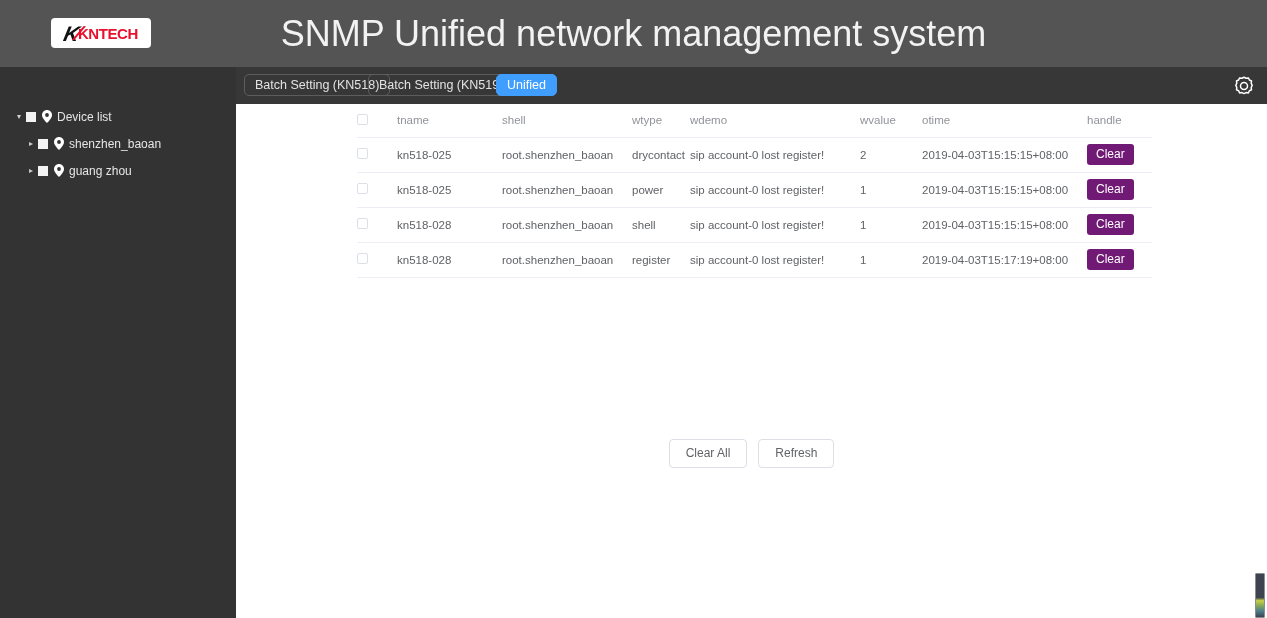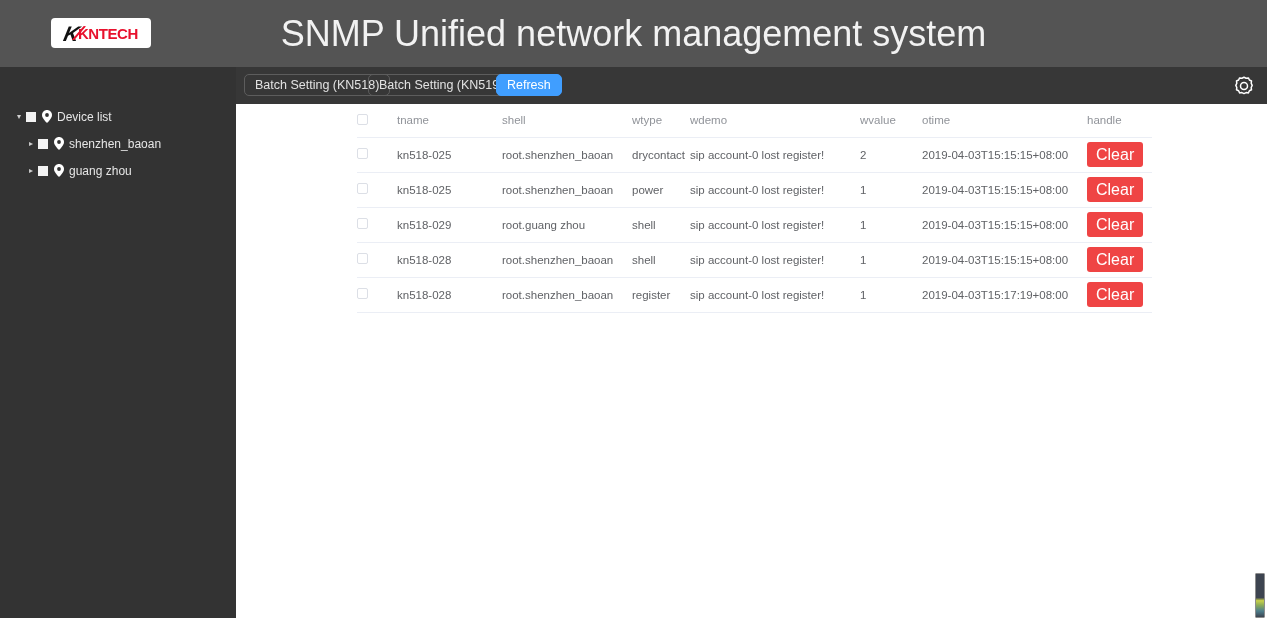--- a/index.html
+++ b/index.html
@@ -103,22 +103,22 @@
   .c-wtype { width: 58px; }
   .c-wdemo { width: 170px; }
   .c-wval  { width: 62px; }
   .c-otime { width: 165px; }
   .c-handle{ width: 65px; }
   .cb {
     width: 11px; height: 11px; border: 1px solid #dcdfe6; border-radius: 2px;
     background: #fff; display: inline-block; cursor: pointer;
   }
   .clear-btn {
-    display: inline-block; background: #ef4444; color: #ffffff;
-    font-size: 16px; border: none; border-radius: 3px;
+    display: inline-block; background: #701a75; color: #ffffff;
+    font-size: 12px; border: none; border-radius: 3px;
     padding: 4px 9px; cursor: pointer; line-height: 1.1;
   }
   .footer-actions {
     position: absolute; left: 0; top: 335px; width: 1031px;
     display: flex; justify-content: center; gap: 11px;
   }
   .ghost-btn {
     background: #ffffff; border: 1px solid #dcdfe6; border-radius: 4px;
     font-size: 12px; color: #606266; padding: 7px 16px; cursor: pointer;
     line-height: 1.1;
@@ -183,21 +183,21 @@
           </svg>
       </span>
       <span class="tree-label">guang zhou</span>
     </div>
 
   </div>
 
   <div class="tabbar">
     <div class="tab t1">Batch Setting (KN518)</div>
     <div class="tab t2">Batch Setting (KN519)</div>
-    <div class="tab t3">Refresh</div>
+    <div class="tab t3">Unified</div>
     <div class="gear-btn">
       <svg width="22" height="22" viewBox="0 0 22 22">
         <path d="M11 2.2l2.1 1.0 2.3-.3 1.0 2.1 2.1 1.0-.3 2.3 1.0 2.1-1.0 2.1.3 2.3-2.1 1.0-1.0 2.1-2.3-.3-2.1 1.0-2.1-1.0-2.3.3-1.0-2.1-2.1-1.0.3-2.3-1.0-2.1 1.0-2.1-.3-2.3 2.1-1.0 1.0-2.1 2.3.3z" fill="none" stroke="#ffffff" stroke-width="1.5" stroke-linejoin="round"></path>
         <circle cx="11" cy="11" r="3.5" fill="none" stroke="#ffffff" stroke-width="1.5"></circle>
       </svg>
     </div>
   </div>
 
   <div class="content">
 
@@ -244,55 +244,49 @@
             <td><span class="cb"></span></td>
             <td>kn518-025</td>
             <td>root.shenzhen_baoan</td>
             <td>power</td>
             <td>sip account-0 lost register!</td>
             <td>1</td>
             <td>2019-04-03T15:15:15+08:00</td>
             <td><button class="clear-btn">Clear</button></td>
           </tr>
 
-          <tr>
-            <td><span class="cb"></span></td>
-            <td>kn518-029</td>
-            <td>root.guang zhou</td>
+
+          <tr>
+            <td><span class="cb"></span></td>
+            <td>kn518-028</td>
+            <td>root.shenzhen_baoan</td>
             <td>shell</td>
             <td>sip account-0 lost register!</td>
             <td>1</td>
             <td>2019-04-03T15:15:15+08:00</td>
             <td><button class="clear-btn">Clear</button></td>
           </tr>
 
           <tr>
             <td><span class="cb"></span></td>
             <td>kn518-028</td>
             <td>root.shenzhen_baoan</td>
-            <td>shell</td>
-            <td>sip account-0 lost register!</td>
-            <td>1</td>
-            <td>2019-04-03T15:15:15+08:00</td>
-            <td><button class="clear-btn">Clear</button></td>
-          </tr>
-
-          <tr>
-            <td><span class="cb"></span></td>
-            <td>kn518-028</td>
-            <td>root.shenzhen_baoan</td>
             <td>register</td>
             <td>sip account-0 lost register!</td>
             <td>1</td>
             <td>2019-04-03T15:17:19+08:00</td>
             <td><button class="clear-btn">Clear</button></td>
           </tr>
 
         </tbody>
       </table>
     </div>
 
+    <div class="footer-actions">
+      <button class="ghost-btn">Clear All</button>
+      <button class="ghost-btn">Refresh</button>
+    </div>
 
   </div>
 
   <div class="scroll-thumb"></div>
 
 </div>
 
 </body></html>

